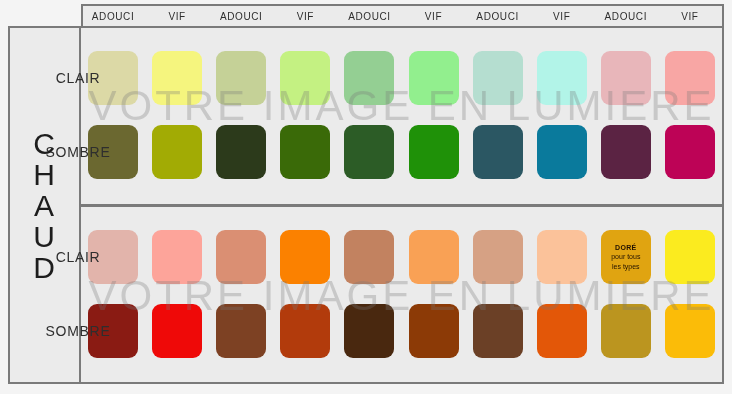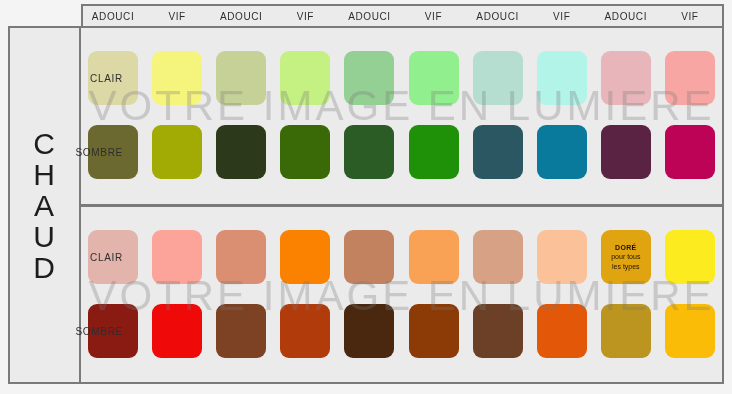--- a/index.html
+++ b/index.html
@@ -123,22 +123,22 @@
     display:flex;
     align-items:center;
   }
   .row-clair{ top:18px; }
   .row-sombre{ top:92px; }
 
   .row-label{
     position:absolute;
     left:-48px;
     width:90px;
-    text-align:right;
-    font-size:10px;
+    text-align:center;
+    font-size:14px;
     letter-spacing:0.7px;
     color:#2e2e2e;
     z-index:7;
   }
   .row .cells{
     display:flex;
     width:641px;
     height:62px;
     align-items:center;
   }

